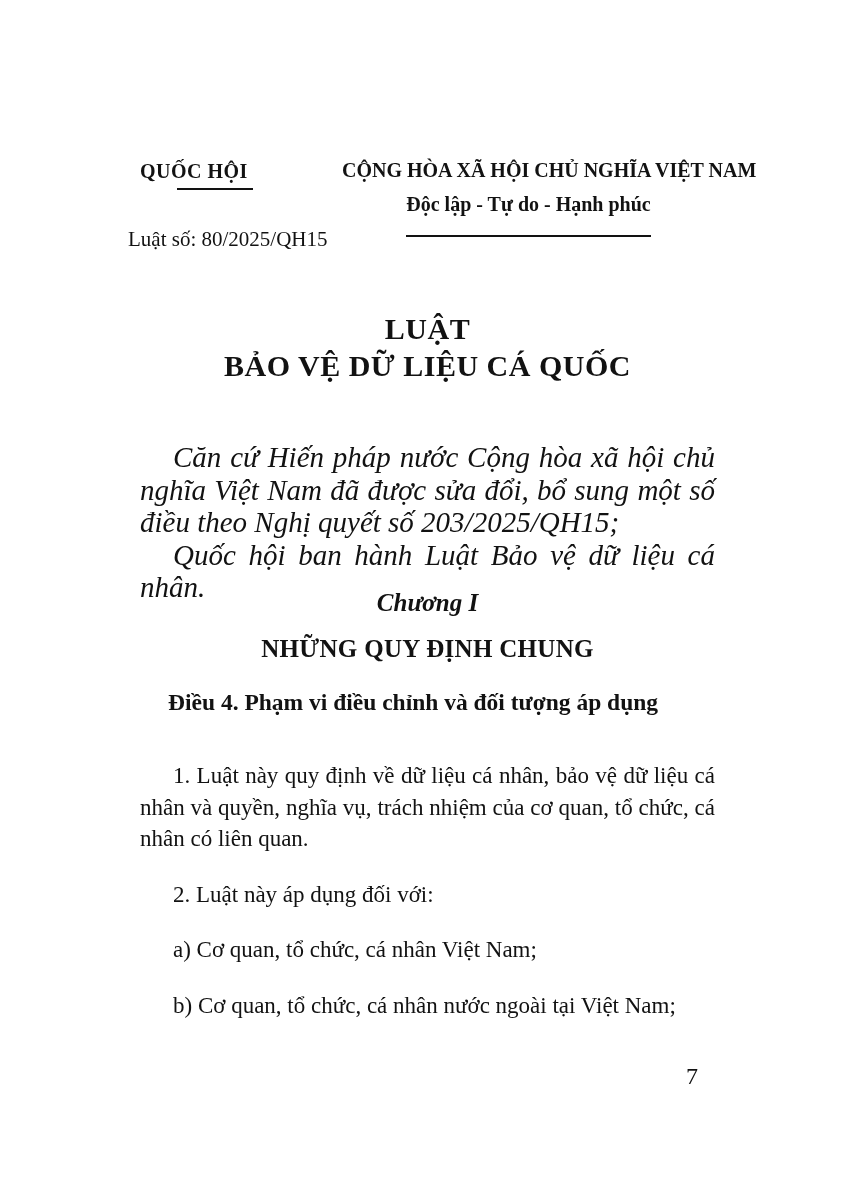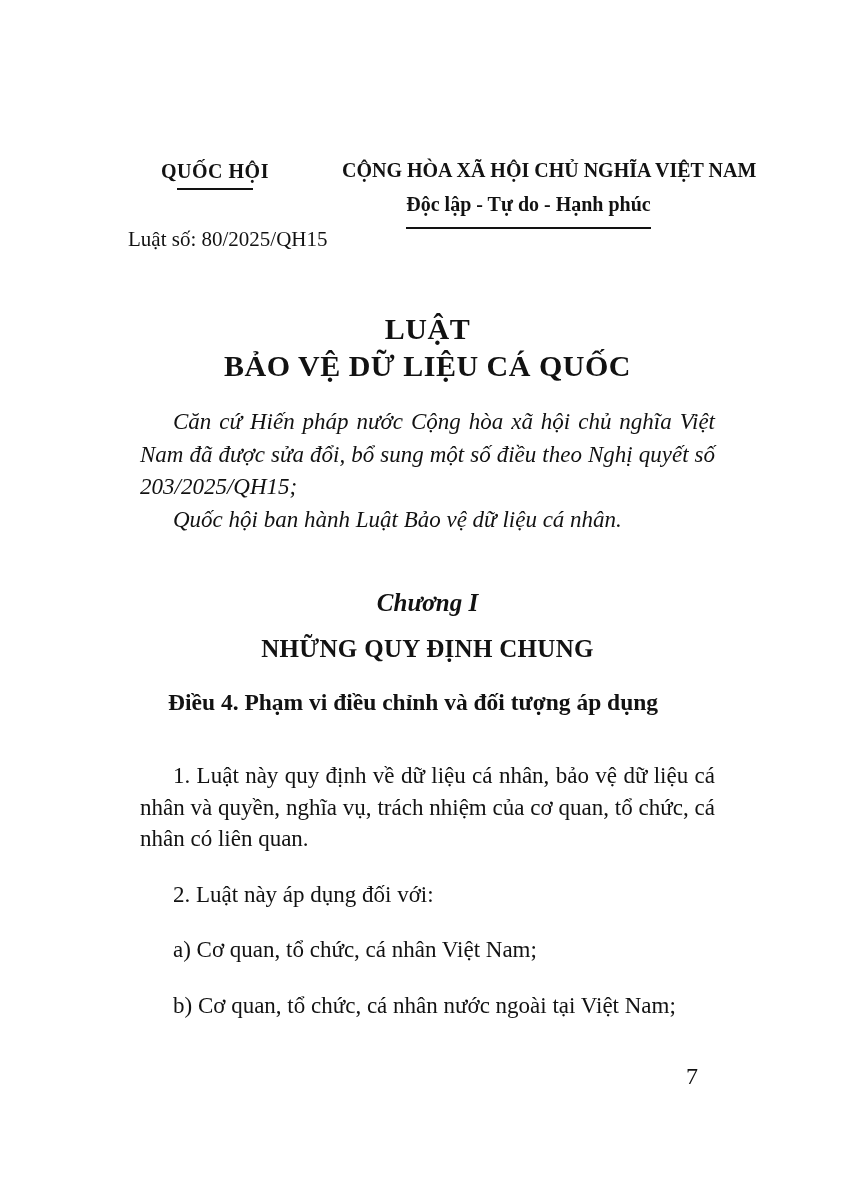--- a/index.html
+++ b/index.html
@@ -18,21 +18,20 @@
   .header-row {
     position: absolute;
     top: 158px;
     left: 140px;
     width: 575px;
     display: flex;
     align-items: flex-start;
   }
   .header-left {
     width: 150px;
-    text-align: center;
     flex-shrink: 0;
   }
   .issuer {
     font-weight: bold;
     font-size: 20px;
     line-height: 26px;
     letter-spacing: 0.5px;
     white-space: nowrap;
   }
   .issuer-rule {
@@ -50,21 +49,21 @@
     font-size: 20px;
     line-height: 24px;
     white-space: nowrap;
   }
   .motto-wrap { margin-top: 11px; }
   .motto {
     display: inline-block;
     font-weight: bold;
     font-size: 20px;
     line-height: 22px;
-    padding-bottom: 12px;
+    padding-bottom: 20px;
     border-bottom: 2px solid #121212;
     white-space: nowrap;
   }
   .law-number {
     position: absolute;
     top: 226px;
     left: 128px;
     font-size: 21px;
     line-height: 26px;
   }
@@ -78,25 +77,25 @@
     text-align: center;
     font-weight: bold;
     font-size: 30px;
     line-height: 37px;
     letter-spacing: 0.5px;
   }
 
   
   .preamble {
     position: absolute;
-    top: 406px;
+    top: 441px;
     left: 140px;
     width: 575px;
     font-style: italic;
-    font-size: 23px;
+    font-size: 29px;
     line-height: 32.5px;
     text-align: justify;
   }
   .preamble p { text-indent: 33px; }
 
   
   .chapter {
     position: absolute;
     top: 588px;
     left: 140px;

